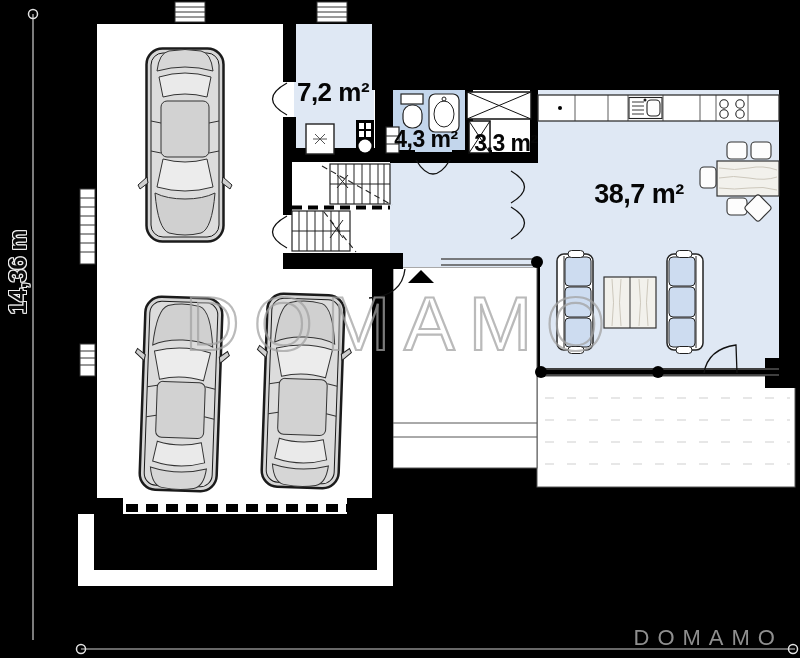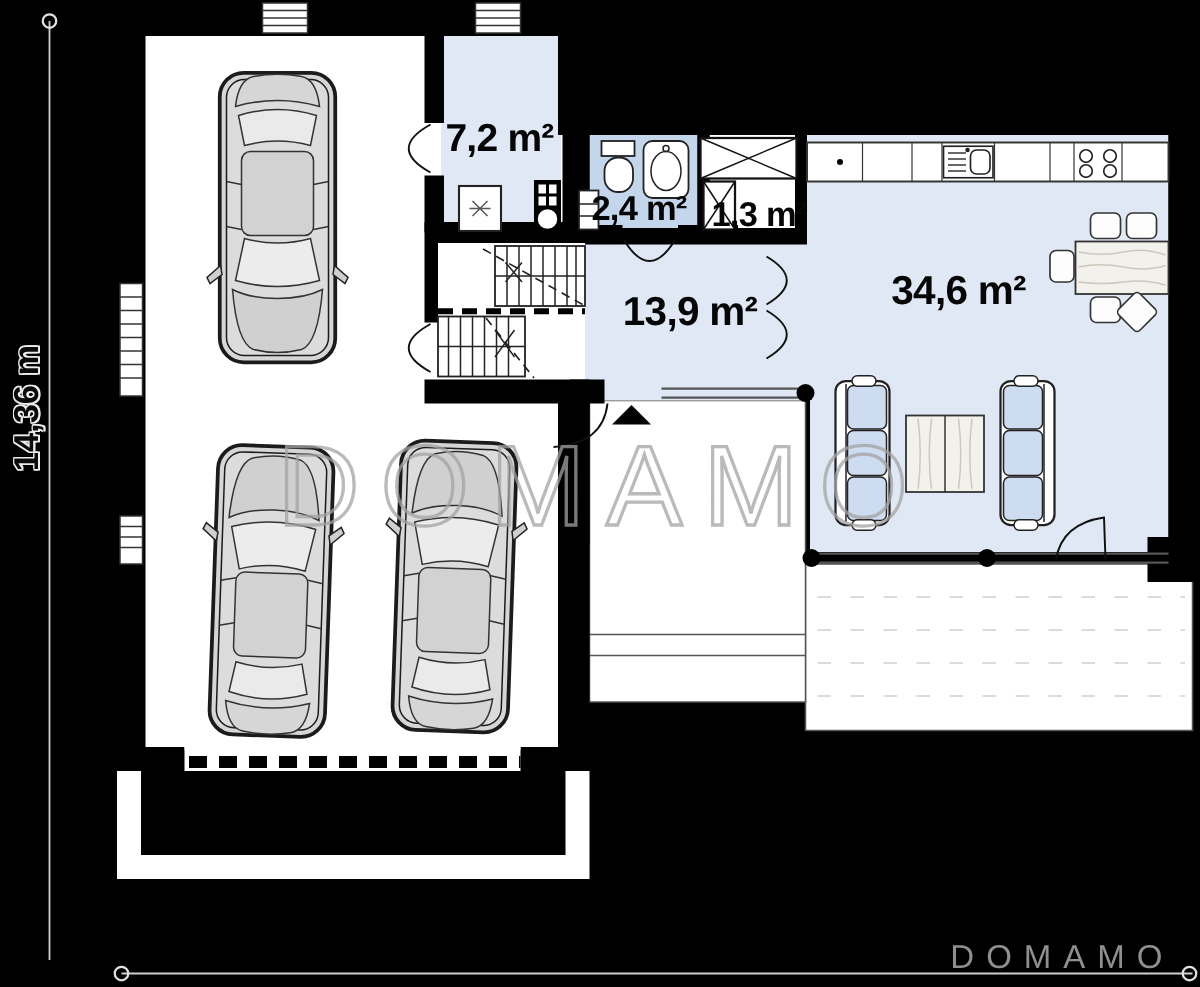--- a/index.html
+++ b/index.html
@@ -302,20 +302,19 @@
   <g stroke="#cfcfcf" stroke-width="1.2" fill="none">
     <line x1="33" y1="14" x2="33" y2="640"></line>
     <circle cx="33" cy="14" r="4.5" stroke="#e2e2e2" stroke-width="1.5"></circle>
     <line x1="81" y1="649" x2="795" y2="649"></line>
     <circle cx="81" cy="649" r="4.5" stroke="#e2e2e2" stroke-width="1.5"></circle>
     <circle cx="793" cy="649" r="4.5" stroke="#e2e2e2" stroke-width="1.5"></circle>
   </g>
 </svg>
 
 <div class="lbl" style="left:333px;top:92px;font-size:26px;">7,2 m²</div>
-<div class="lbl" style="left:426px;top:139px;font-size:23px;">2,4 m²</div>
-<div class="lbl" style="left:506px;top:143px;font-size:23px;">1,3 m²</div>
-<div class="lbl" style="left:460px;top:208px;font-size:27px;">13,9 m²</div>
-<div class="lbl" style="left:639px;top:194px;font-size:27px;">34,6 m²</div>
+<div class="lbl" style="left:426px;top:139px;font-size:23px;">4,3 m²</div>
+<div class="lbl" style="left:506px;top:143px;font-size:23px;">3,3 m²</div>
+<div class="lbl" style="left:639px;top:194px;font-size:27px;">38,7 m²</div>
 
 <div class="dim dim-v" style="left:18px;top:272px;">14,36 m</div>
 
 </div>
 
 </body></html>

